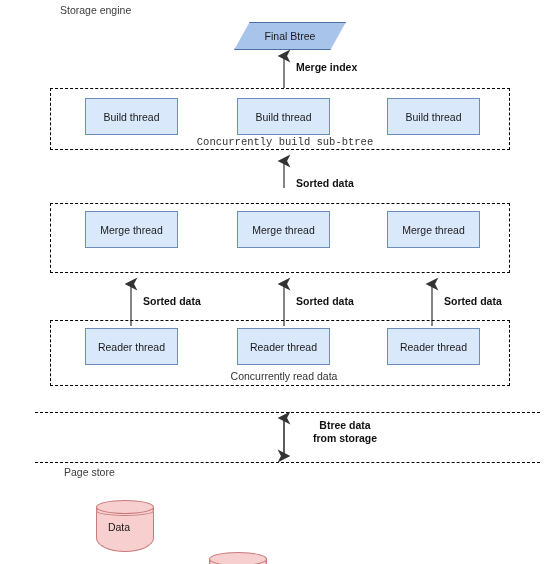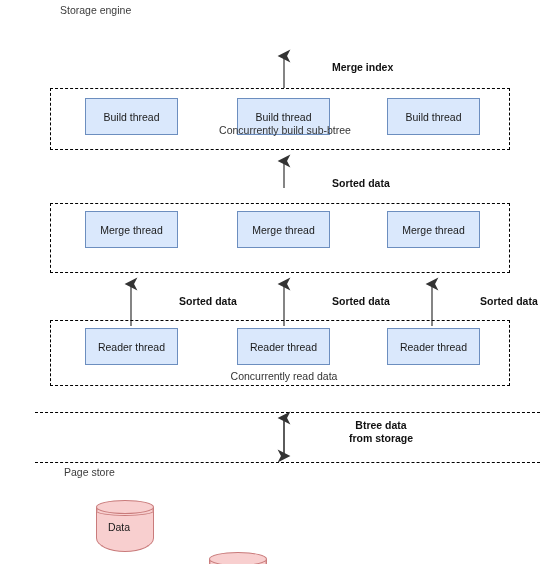--- a/index.html
+++ b/index.html
@@ -76,21 +76,20 @@
     white-space: nowrap;
   }
 
   
   .arrow-label {
     font-size: 10.5px;
     font-weight: bold;
     color: #111111;
     white-space: nowrap;
     line-height: 13px;
-    margin-left: 36px;
   }
   .arrow-label.two-line { white-space: normal; text-align: center; }
 
   
   svg.arrow { display: block; overflow: visible; }
 
   
   .cylinder {
     position: relative;
     box-sizing: border-box;
@@ -141,20 +140,23 @@
     z-index: 3;
   }
 </style>
 </head>
 <body>
 
 <div id="canvas">
 
   <div class="abs container-label" style="left:36px; top:4px;margin-left:24px;">Storage engine</div>
 
+  <div class="abs parallelogram" style="left:234px; top:22px; width:112px; height:28px;">
+    <span>Final Btree</span>
+  </div>
 
   <svg class="abs arrow" style="left:278px; top:50px;" width="14" height="38">
     <defs>
       <marker id="ah" markerWidth="9" markerHeight="9" refX="4.5" refY="4.5" orient="auto">
         <path d="M0.5,0.5 L4.5,8.5 L8.5,0.5 L4.5,2.6 Z" fill="#555555"></path>
       </marker>
       <marker id="ahu" markerWidth="9" markerHeight="9" refX="4.5" refY="4.5" orient="auto">
         <path d="M0.5,8.5 L4.5,0.5 L8.5,8.5 L4.5,6.4 Z" fill="#333333"></path>
       </marker>
       <marker id="ahd" markerWidth="9" markerHeight="9" refX="4.5" refY="4.5" orient="auto">
@@ -169,21 +171,21 @@
 
   <div class="abs proc-box" style="left:85px; top:98px; width:93px; height:37px;">
     <span>Build thread</span>
   </div>
   <div class="abs proc-box" style="left:237px; top:98px; width:93px; height:37px;">
     <span>Build thread</span>
   </div>
   <div class="abs proc-box" style="left:387px; top:98px; width:93px; height:37px;">
     <span>Build thread</span>
   </div>
-  <div class="abs row-caption" style="left:190px; top:124px; width:190px;">Concurrently build sub-btree</div>
+  <div class="abs row-caption" style="left:190px; top:136px; width:190px;font-family:Liberation Mono, monospace;">Concurrently build sub-btree</div>
 
   <svg class="abs arrow" style="left:278px; top:155px;" width="14" height="33">
     <line x1="6" y1="33" x2="6" y2="6" stroke="#666666" stroke-width="1.6" marker-end="url(#ahu)"></line>
   </svg>
   <div class="abs arrow-label" style="left:296px; top:177px;">Sorted data</div>
 
   <div class="abs dashed-box" style="left:50px; top:203px; width:460px; height:70px;"></div>
 
   <div class="abs proc-box" style="left:85px; top:211px; width:93px; height:37px;">
     <span>Merge thread</span>

